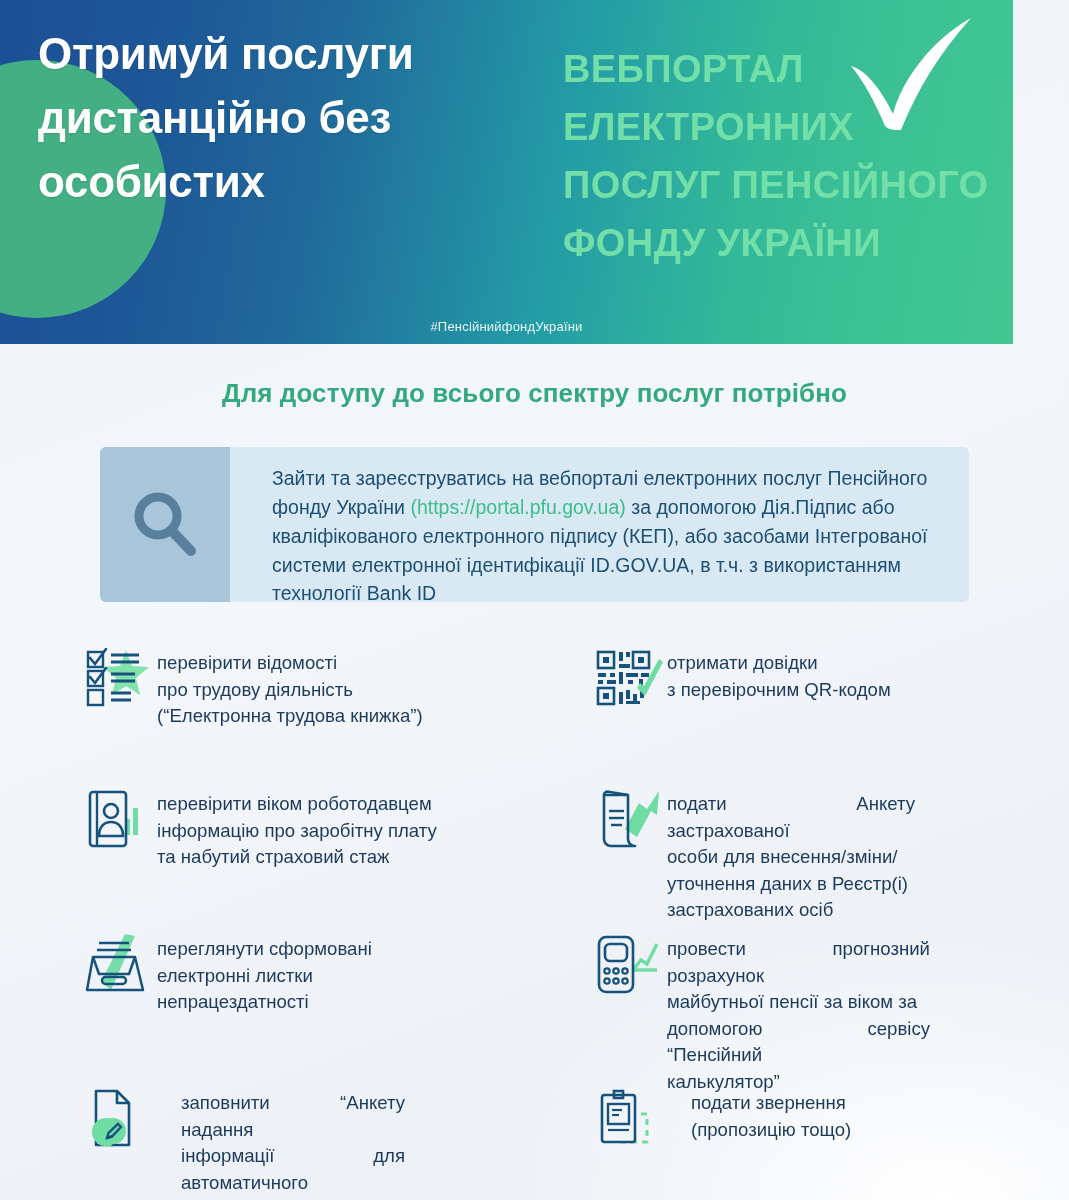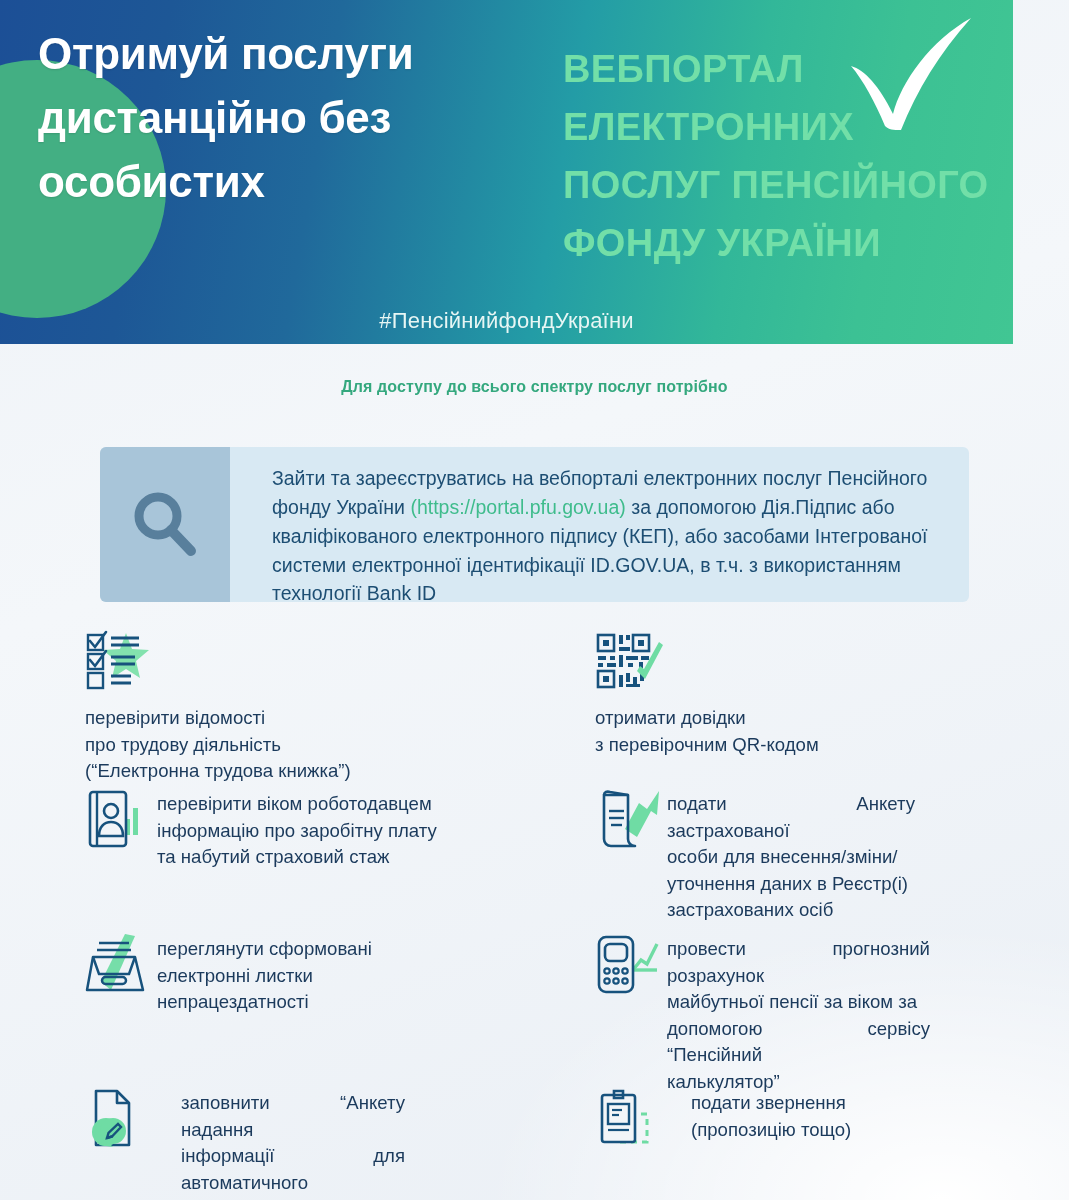--- a/index.html
+++ b/index.html
@@ -87,33 +87,33 @@
     height: 120px;
   }
 
   #hashtag {
     position: absolute;
     left: 0;
     right: 0;
     bottom: 10px;
     text-align: center;
     color: #e7f6f4;
-    font-size: 22px;
+    font-size: 13px;
     letter-spacing: 0.2px;
   }
 
   
   #subtitle {
     position: absolute;
     left: 0;
     right: 0;
     top: 378px;
     text-align: center;
     color: #34a87e;
-    font-size: 16px;
+    font-size: 26px;
     font-weight: bold;
     letter-spacing: 0.1px;
   }
 
   
   #callout {
     position: absolute;
     left: 100px;
     top: 447px;
     width: 869px;
@@ -173,21 +173,21 @@
   }
   .item-text.just {
     text-align: justify;
     text-align-last: left;
   }
 
   
   .col-left  { left: 85px;  width: 470px; }
   .col-right { left: 595px; width: 430px; }
 
-  .row1 { top: 5px; flex-direction: column;  }
+  .row1 { top: 22px;  }
   .row2 { top: 163px; }
   .row3 { top: 308px; }
   .row4 { top: 462px; gap: 24px; }
 
   .col-left.row2  { width: 400px; }
   .col-right.row2 { width: 320px; }
   .col-right.row3 { width: 335px; }
   .col-left.row4  { width: 320px; }
 
   svg { display: block; overflow: visible; }

